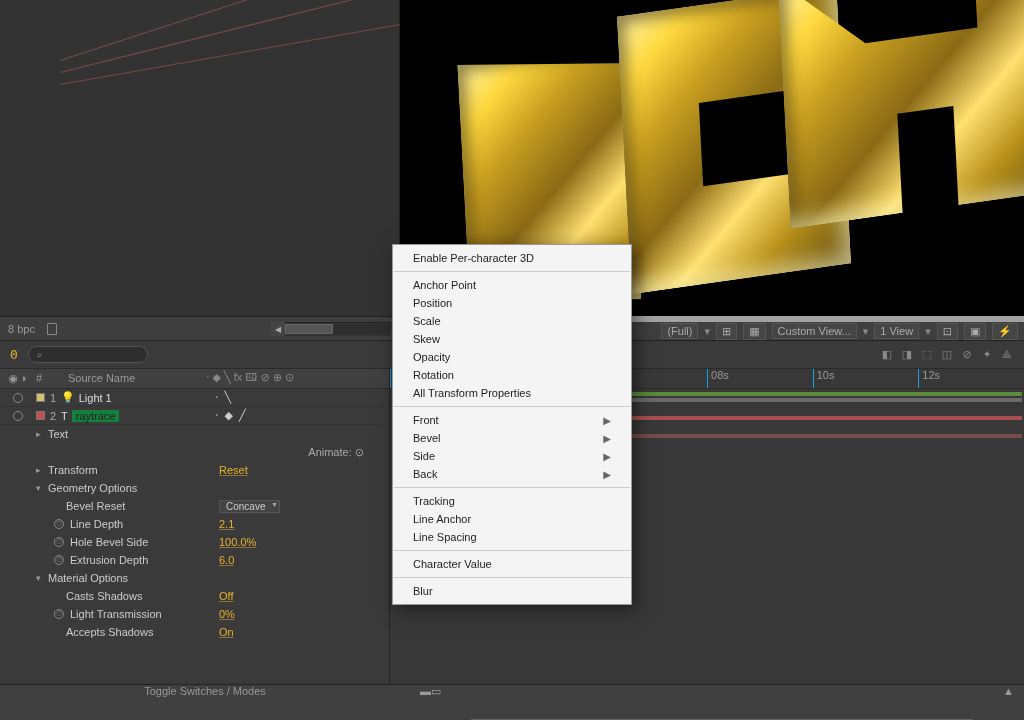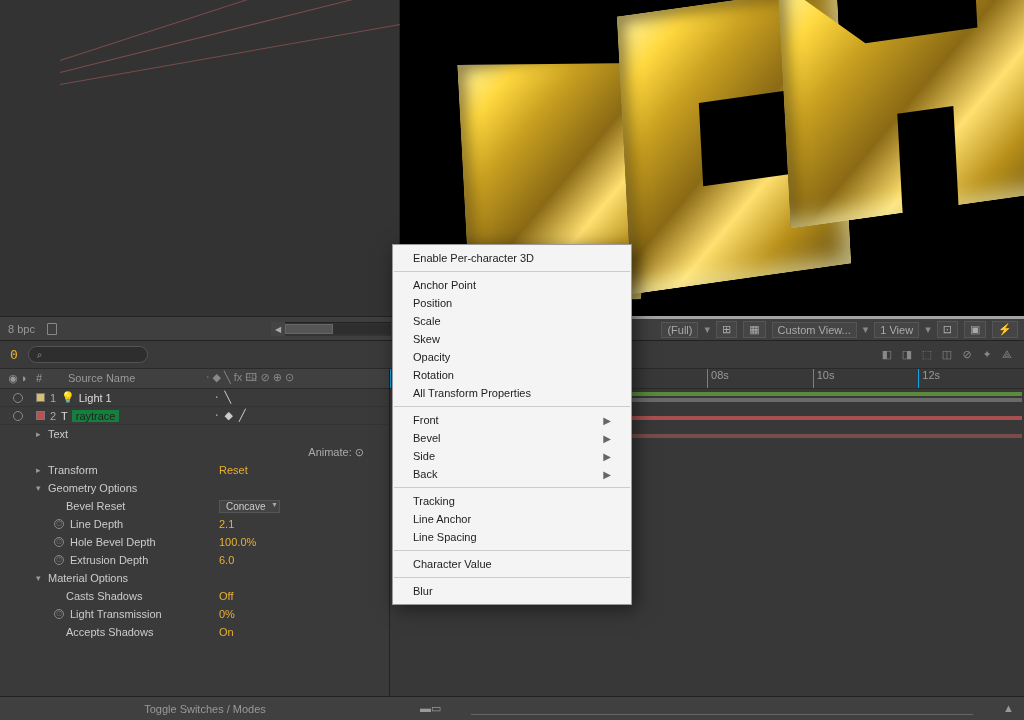--- a/index.html
+++ b/index.html
@@ -13,21 +13,21 @@
 .gl2{width:220px;height:280px;right:180px;top:0;clip-path:polygon(0 0,100% 0,100% 35%,35% 35%,35% 65%,100% 65%,100% 100%,0 100%)}
 .gl3{width:200px;height:260px;right:360px;top:50px;clip-path:polygon(0 0,100% 10%,85% 100%,0 90%)}
 .rays{position:absolute;top:60px;left:60px;width:300px;height:100px;pointer-events:none}
 .ray{position:absolute;width:360px;height:1px;background:rgba(255,120,120,.35);transform-origin:left center}
 .r1{transform:rotate(-18deg)}
 .r2{top:12px;transform:rotate(-14deg)}
 .r3{top:24px;transform:rotate(-10deg)}
 .left-footer{position:absolute;bottom:0;left:0;right:0;height:24px;background:#3f3f3f;border-top:1px solid #222;display:flex;align-items:center;padding:0 8px;gap:12px;color:#aaa;font-size:10px}
 .lf-bpc{color:#999}
 .trash-icon{width:10px;height:12px;border:1px solid #888;border-radius:1px 1px 0 0;position:relative}
-.viewport-footer{position:absolute;bottom:0;left:0;right:0;height:24px;background:#3f3f3f;border-top:3px solid #a3a3a3;display:flex;align-items:center;padding:0 6px;gap:0;color:#aaa;font-size:10px}
+.viewport-footer{position:absolute;bottom:0;left:0;right:0;height:24px;background:#3f3f3f;border-top:6px solid #a3a3a3;display:flex;align-items:center;padding:0 6px;gap:0;color:#aaa;font-size:10px}
 .vf-r{margin-left:auto;display:flex;gap:6px;align-items:center}
 .vf-box{border:1px solid #555;padding:1px 5px;background:#454545}
 .timeline{height:380px;background:#3a3a3a;border-top:1px solid #222;display:flex;flex-direction:column}
 .tl-header{height:28px;display:flex;align-items:center;border-bottom:1px solid #2a2a2a;padding:0 10px;gap:10px}
 .timecode{color:#e8b030;font-family:monospace;font-size:13px}
 .search-box{background:#2e2e2e;border:1px solid #555;border-radius:10px;padding:1px 18px 1px 8px;color:#999;font-size:10px;width:120px;height:17px;display:flex;align-items:center}
 .tl-heading-icons{margin-left:auto;display:flex;gap:6px;color:#888}
 .hicn{width:14px;height:14px;display:flex;align-items:center;justify-content:center}
 .tl-body{flex:1;display:flex;overflow:hidden}
 .layer-panel{width:390px;background:#3a3a3a;border-right:1px solid #222;overflow:hidden;font-size:11px}
@@ -38,37 +38,37 @@
 .layer-row .toggles{width:36px;display:flex;justify-content:center;gap:2px}
 .eye{width:10px;height:10px;border:1px solid #888;border-radius:50%}
 .sq{width:9px;height:9px;border:1px solid #777}
 .layer-row .num{width:16px;text-align:center;color:#aaa}
 .layer-row .nm{flex:1;color:#ddd;display:flex;align-items:center;gap:4px}
 .layer-row .sw{width:180px;display:flex;gap:6px;align-items:center;padding-left:6px}
 .layer-row.sel .nm-inner{background:#15803d;color:#222;padding:0 4px}
 .prop-row{display:flex;height:18px;align-items:center;padding-left:18px;color:#ccc}
 .prop-row .tw{width:12px;color:#999;font-size:9px}
 .prop-row .lbl{flex:1}
-.prop-row .val{width:170px;color:#e8b030;text-decoration-color:rgba(232,176,48,.5)}
+.prop-row .val{width:170px;color:#e8b030;text-decoration:underline;text-decoration-color:rgba(232,176,48,.5)}
 .prop-row .val.dd{text-decoration:none}
 .prop-row .stop{width:10px;height:10px;border:1px solid #888;border-radius:50%;margin-right:6px;color:#888;font-size:8px;text-align:center;line-height:8px}
 .sub{padding-left:36px}
 .sub2{padding-left:54px}
 .animate-lbl{color:#aaa;text-align:center;width:370px;padding-right:6px;height:18px;display:flex;align-items:center;justify-content:flex-end}
 .concave-dd{background:#444;border:1px solid #555;padding:0 14px 0 6px;color:#ccc;position:relative;font-size:10px}
 .concave-dd:after{content:"▾";position:absolute;right:3px;color:#aaa;font-size:8px}
 .track-panel{flex:1;background:#383838;position:relative}
 .ruler{height:20px;background:#383838;border-bottom:1px solid #2a2a2a;display:flex;color:#999;font-size:10px}
 .ruler div{flex:1;border-left:1px solid #0ea5e9;padding-left:3px;height:100%}
 .track-strip{position:absolute;left:2px;right:2px;height:4px}
 .ts-green{background:#5a8a3a;top:23px}
 .ts-gray{background:#6a6a6a;top:29px}
 .ts-red{background:#a85050;top:47px}
 .ts-red2{background:#b86060;top:65px;opacity:.5}
-.tl-footer{height:24px;background:#404040;border-top:1px solid #222;display:flex;align-items:center;color:#999;font-size:10px;padding:0 10px}
+.tl-footer{height:36px;background:#404040;border-top:1px solid #222;display:flex;color:#999;font-size:10px;padding:0 10px}
 .toggle-sw{text-align:center;flex:0 0 390px}
 .ctx-menu{position:absolute;left:392px;top:244px;width:240px;background:#f4f4f4;border:1px solid #999;box-shadow:4px 4px 18px rgba(0,0,0,.5);color:#222;padding:4px 0;z-index:100}
 .ctx-menu .mi{padding:3px 20px;font-size:13px;font-family:"Lucida Grande",Arial,sans-serif;display:flex;justify-content:space-between;align-items:center}
 .ctx-menu .sep{height:1px;background:#ccc;margin:4px 1px}
 .ctx-menu .sub-arrow{color:#666;font-size:10px}
 .scrollbar-h{height:14px;background:#333;border-top:1px solid #222;display:flex;align-items:center}
 .sb-arrow{width:14px;height:14px;background:#444;display:flex;align-items:center;justify-content:center;color:#aaa;font-size:8px}
 .sb-track{flex:1;background:#2e2e2e;height:10px;position:relative}
 .sb-thumb{position:absolute;left:0;width:48px;height:10px;background:#555;border:1px solid #666}
 </style>
@@ -199,21 +199,21 @@
           <span class="lbl">Bevel Reset</span>
           <span class="val dd"><span class="concave-dd">Concave</span></span>
         </div>
       <div class="prop-row sub2">
           <span class="stop">⏱</span>
           <span class="lbl">Line Depth</span>
           <span class="val">2.1</span>
         </div>
       <div class="prop-row sub2">
           <span class="stop">⏱</span>
-          <span class="lbl">Hole Bevel Depth</span>
+          <span class="lbl">Hole Bevel Side</span>
           <span class="val">100.0%</span>
         </div>
       <div class="prop-row sub2">
           <span class="stop">⏱</span>
           <span class="lbl">Extrusion Depth</span>
           <span class="val">6.0</span>
         </div>
       <div class="prop-row sub">
           <span class="tw">▾</span>
           <span class="lbl">Material Options</span>

